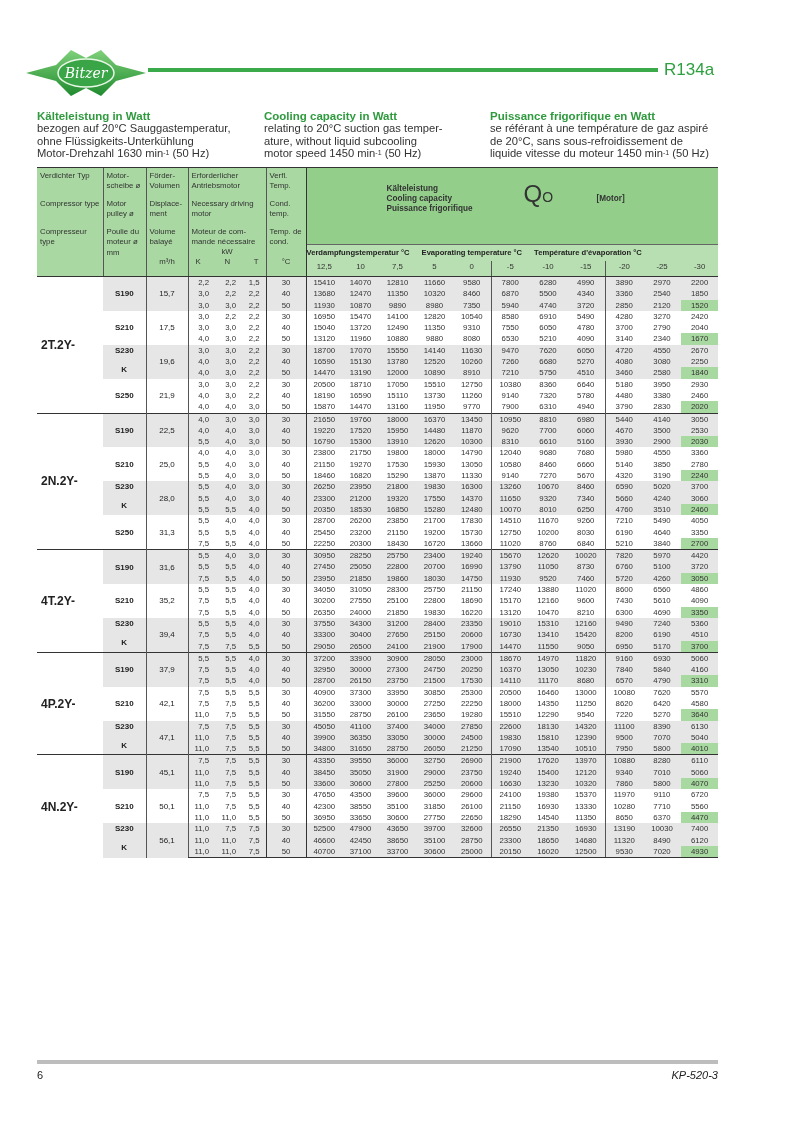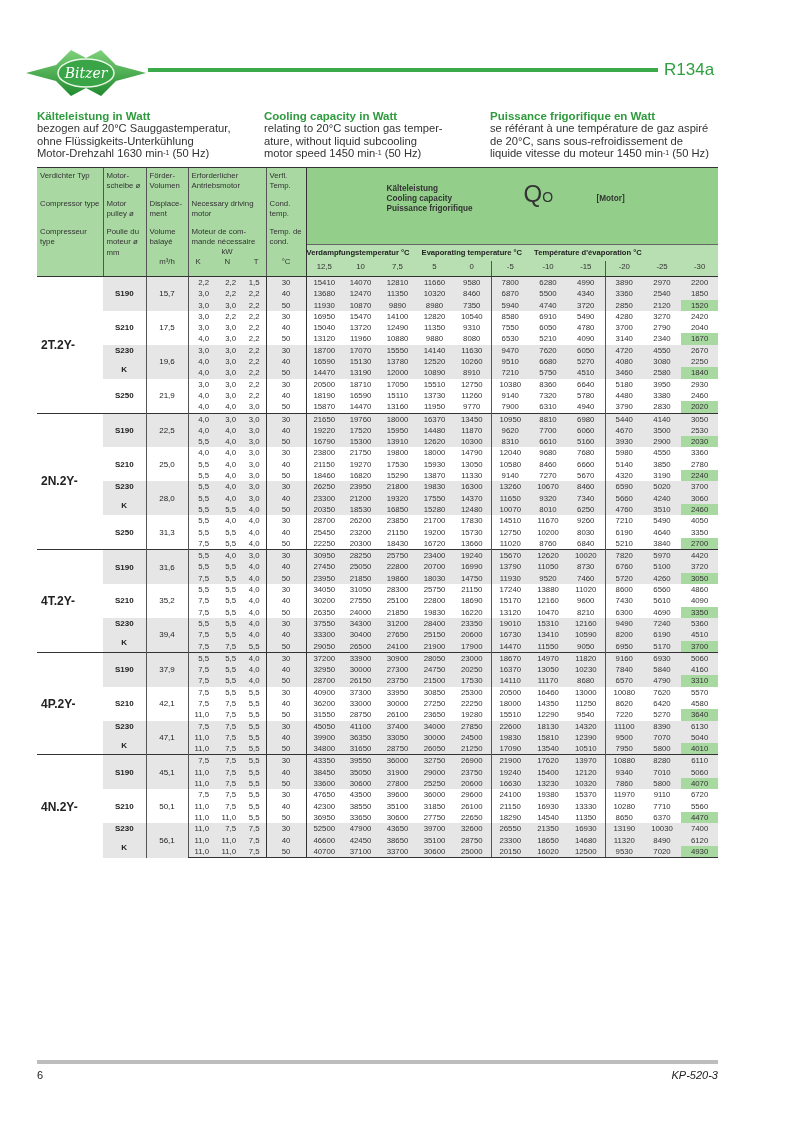--- a/index.html
+++ b/index.html
@@ -286,21 +286,21 @@
       <tr>
         <td class="num r blt grey">4,0</td>
         <td class="num r grey">3,0</td>
         <td class="num r grey">2,2</td>
         <td class="num bl grey">40</td>
         <td class="num grey bl">16590</td>
         <td class="num grey">15130</td>
         <td class="num grey">13780</td>
         <td class="num grey">12520</td>
         <td class="num grey">10260</td>
-        <td class="num grey blt">9510</td>
+        <td class="num grey blt">7260</td>
         <td class="num grey">6680</td>
         <td class="num grey">5270</td>
         <td class="num grey blt">4080</td>
         <td class="num grey">3080</td>
         <td class="num grey">2250</td>
       </tr>
       <tr>
         <td class="num r blt grey">4,0</td>
         <td class="num r grey">3,0</td>
         <td class="num r grey">2,2</td>
@@ -720,21 +720,21 @@
         <td class="num r grey">5,5</td>
         <td class="num r grey">4,0</td>
         <td class="num bl grey">40</td>
         <td class="num grey bl">33300</td>
         <td class="num grey">30400</td>
         <td class="num grey">27650</td>
         <td class="num grey">25150</td>
         <td class="num grey">20600</td>
         <td class="num grey blt">16730</td>
         <td class="num grey">13410</td>
-        <td class="num grey">10590</td>
+        <td class="num grey">15420</td>
         <td class="num grey blt">8200</td>
         <td class="num grey">6190</td>
         <td class="num grey">4510</td>
       </tr>
       <tr>
         <td class="num r blt grey">7,5</td>
         <td class="num r grey">7,5</td>
         <td class="num r grey">5,5</td>
         <td class="num bl grey">50</td>
         <td class="num grey bl">29050</td>

